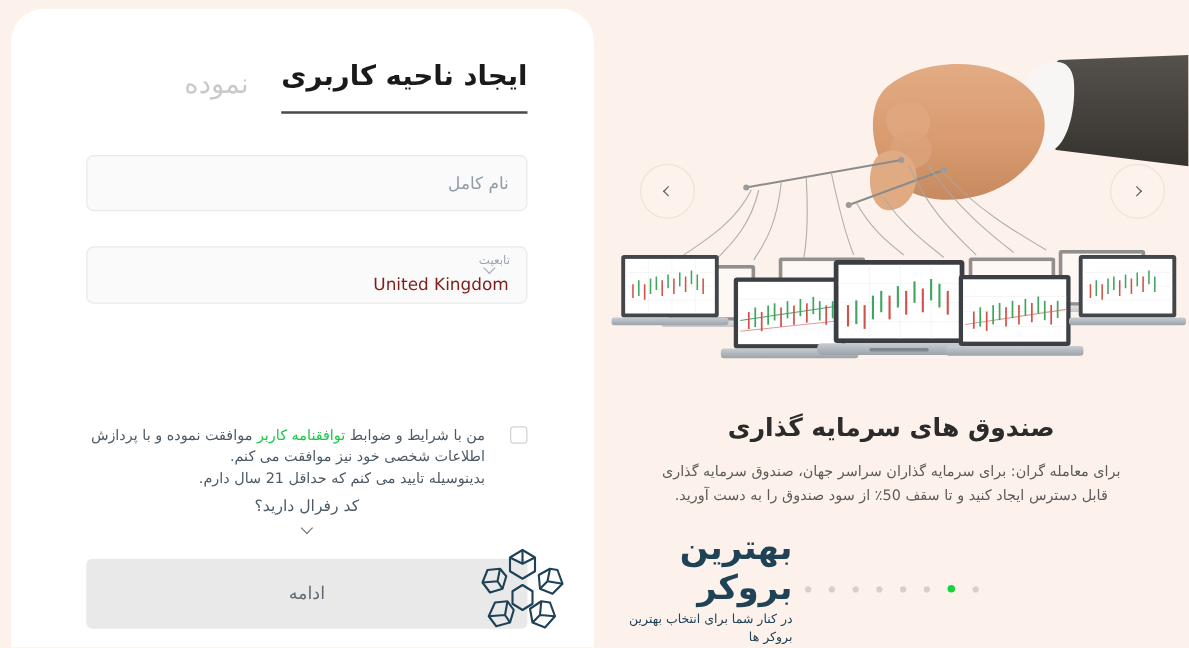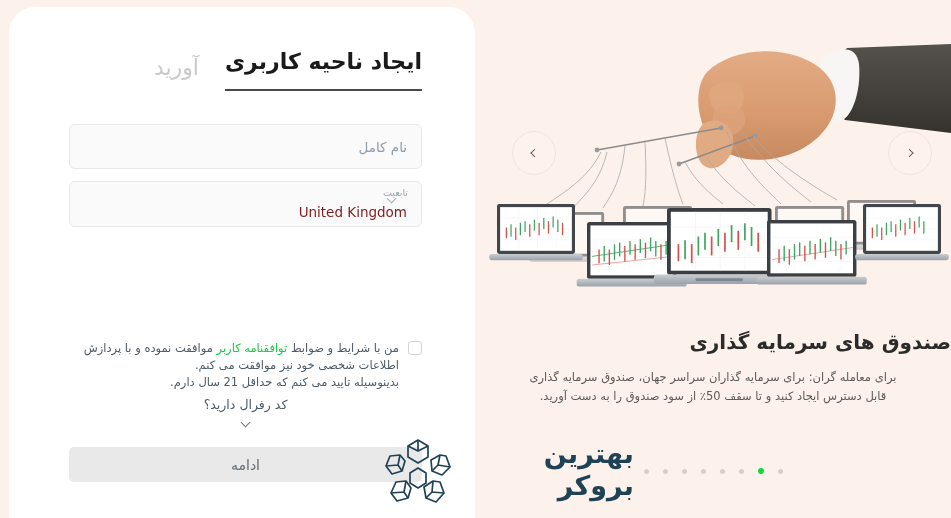--- a/index.html
+++ b/index.html
@@ -50,21 +50,21 @@
     position: absolute;
     top: 117px; right: 53px;
     width: 353px;
   }
   .field {
     position: relative;
     height: 45px;
     background: #FAFAFA;
     border: 1px solid #E9E9E9;
     border-radius: 6px;
-    margin-bottom: 12px;
+    margin-bottom: 28px;
   }
   .field.tall { height: 46px; }
   .field.focused {
     border: 1.5px solid #17C947;
     background: #FCFCFC;
   }
   .fld-placeholder {
     position: absolute;
     right: 14px; top: 50%;
     transform: translateY(-50%);
@@ -101,21 +101,21 @@
   }
 
   
   .terms-row {
     position: absolute;
     top: 333px; right: 53px;
     width: 353px;
     display: flex;
     flex-direction: row;
     align-items: flex-start;
-    gap: 9px;
+    gap: 20px;
   }
   .checkbox {
     flex: 0 0 auto;
     width: 14px; height: 14px;
     border: 1.3px solid #CFD4D9;
     border-radius: 3px;
     background: #fff;
     margin-top: 1px;
     cursor: pointer;
   }
@@ -150,21 +150,21 @@
     border-right: 1.4px solid #6B7680;
     border-bottom: 1.4px solid #6B7680;
     transform: rotate(45deg);
     margin-bottom: 3px;
   }
 
   
   .submit-btn {
     position: absolute;
     top: 440px; right: 53px;
-    width: 353px; height: 35px;
+    width: 353px; height: 56px;
     background: #E9E9E9;
     border: none;
     border-radius: 5px;
     font-family: inherit;
     font-size: 14px;
     color: #5E6B76;
     cursor: pointer;
   }
 
   
@@ -176,20 +176,21 @@
     z-index: 1;
     overflow: hidden;
   }
   .hero-stage {
     position: absolute;
     left: 0; top: 0; width: 476px; height: 320px;
   }
   .hero-title {
     position: absolute;
     top: 330px; left: 0; width: 476px;
+    text-align: center;
     font-size: 20px;
     font-weight: bold;
     color: #2B2B2B;
   }
   .hero-desc {
     position: absolute;
     top: 368px; left: 50px; width: 376px;
     text-align: center;
     font-size: 11.5px;
     line-height: 19px;
@@ -511,21 +512,21 @@
       <span class="dot"></span>
       <span class="dot"></span>
       <span class="dot"></span>
     </div>
 </div>
 
 <div class="form-card">
 
   <div class="tabs">
     <div class="tab active">ایجاد ناحیه کاربری</div>
-    <div class="tab">آورید</div>
+    <div class="tab">نموده</div>
   </div>
 
   <div class="fields">
 
     <div class="field">
       <span class="fld-placeholder">نام کامل</span>
     </div>
 
     <div class="field tall">
       <span class="fld-label">تابعیت</span>
@@ -565,14 +566,15 @@
         <path d="M58 46 L62 57 L54 66 L44 62 L42 51 L51 45 Z"></path>
         <path d="M51 45 L50 56 L62 57 M50 56 L44 62"></path>
         <path d="M14 46 L24 45 L29 52 L26 62 L15 65 L9 57 Z"></path>
         <path d="M24 45 L22 56 L9 57 M22 56 L26 62"></path>
         <path d="M36 32 L44 37 L44 47 L36 52 L28 47 L28 37 Z"></path>
       </g>
     </svg>
   </div>
   <div class="wm-text">
     <div class="wm-title">بهترین بروکر</div>
+    <div class="wm-sub">در کنار شما برای انتخاب بهترین بروکر ها</div>
   </div>
 </div>
 
 </body></html>

